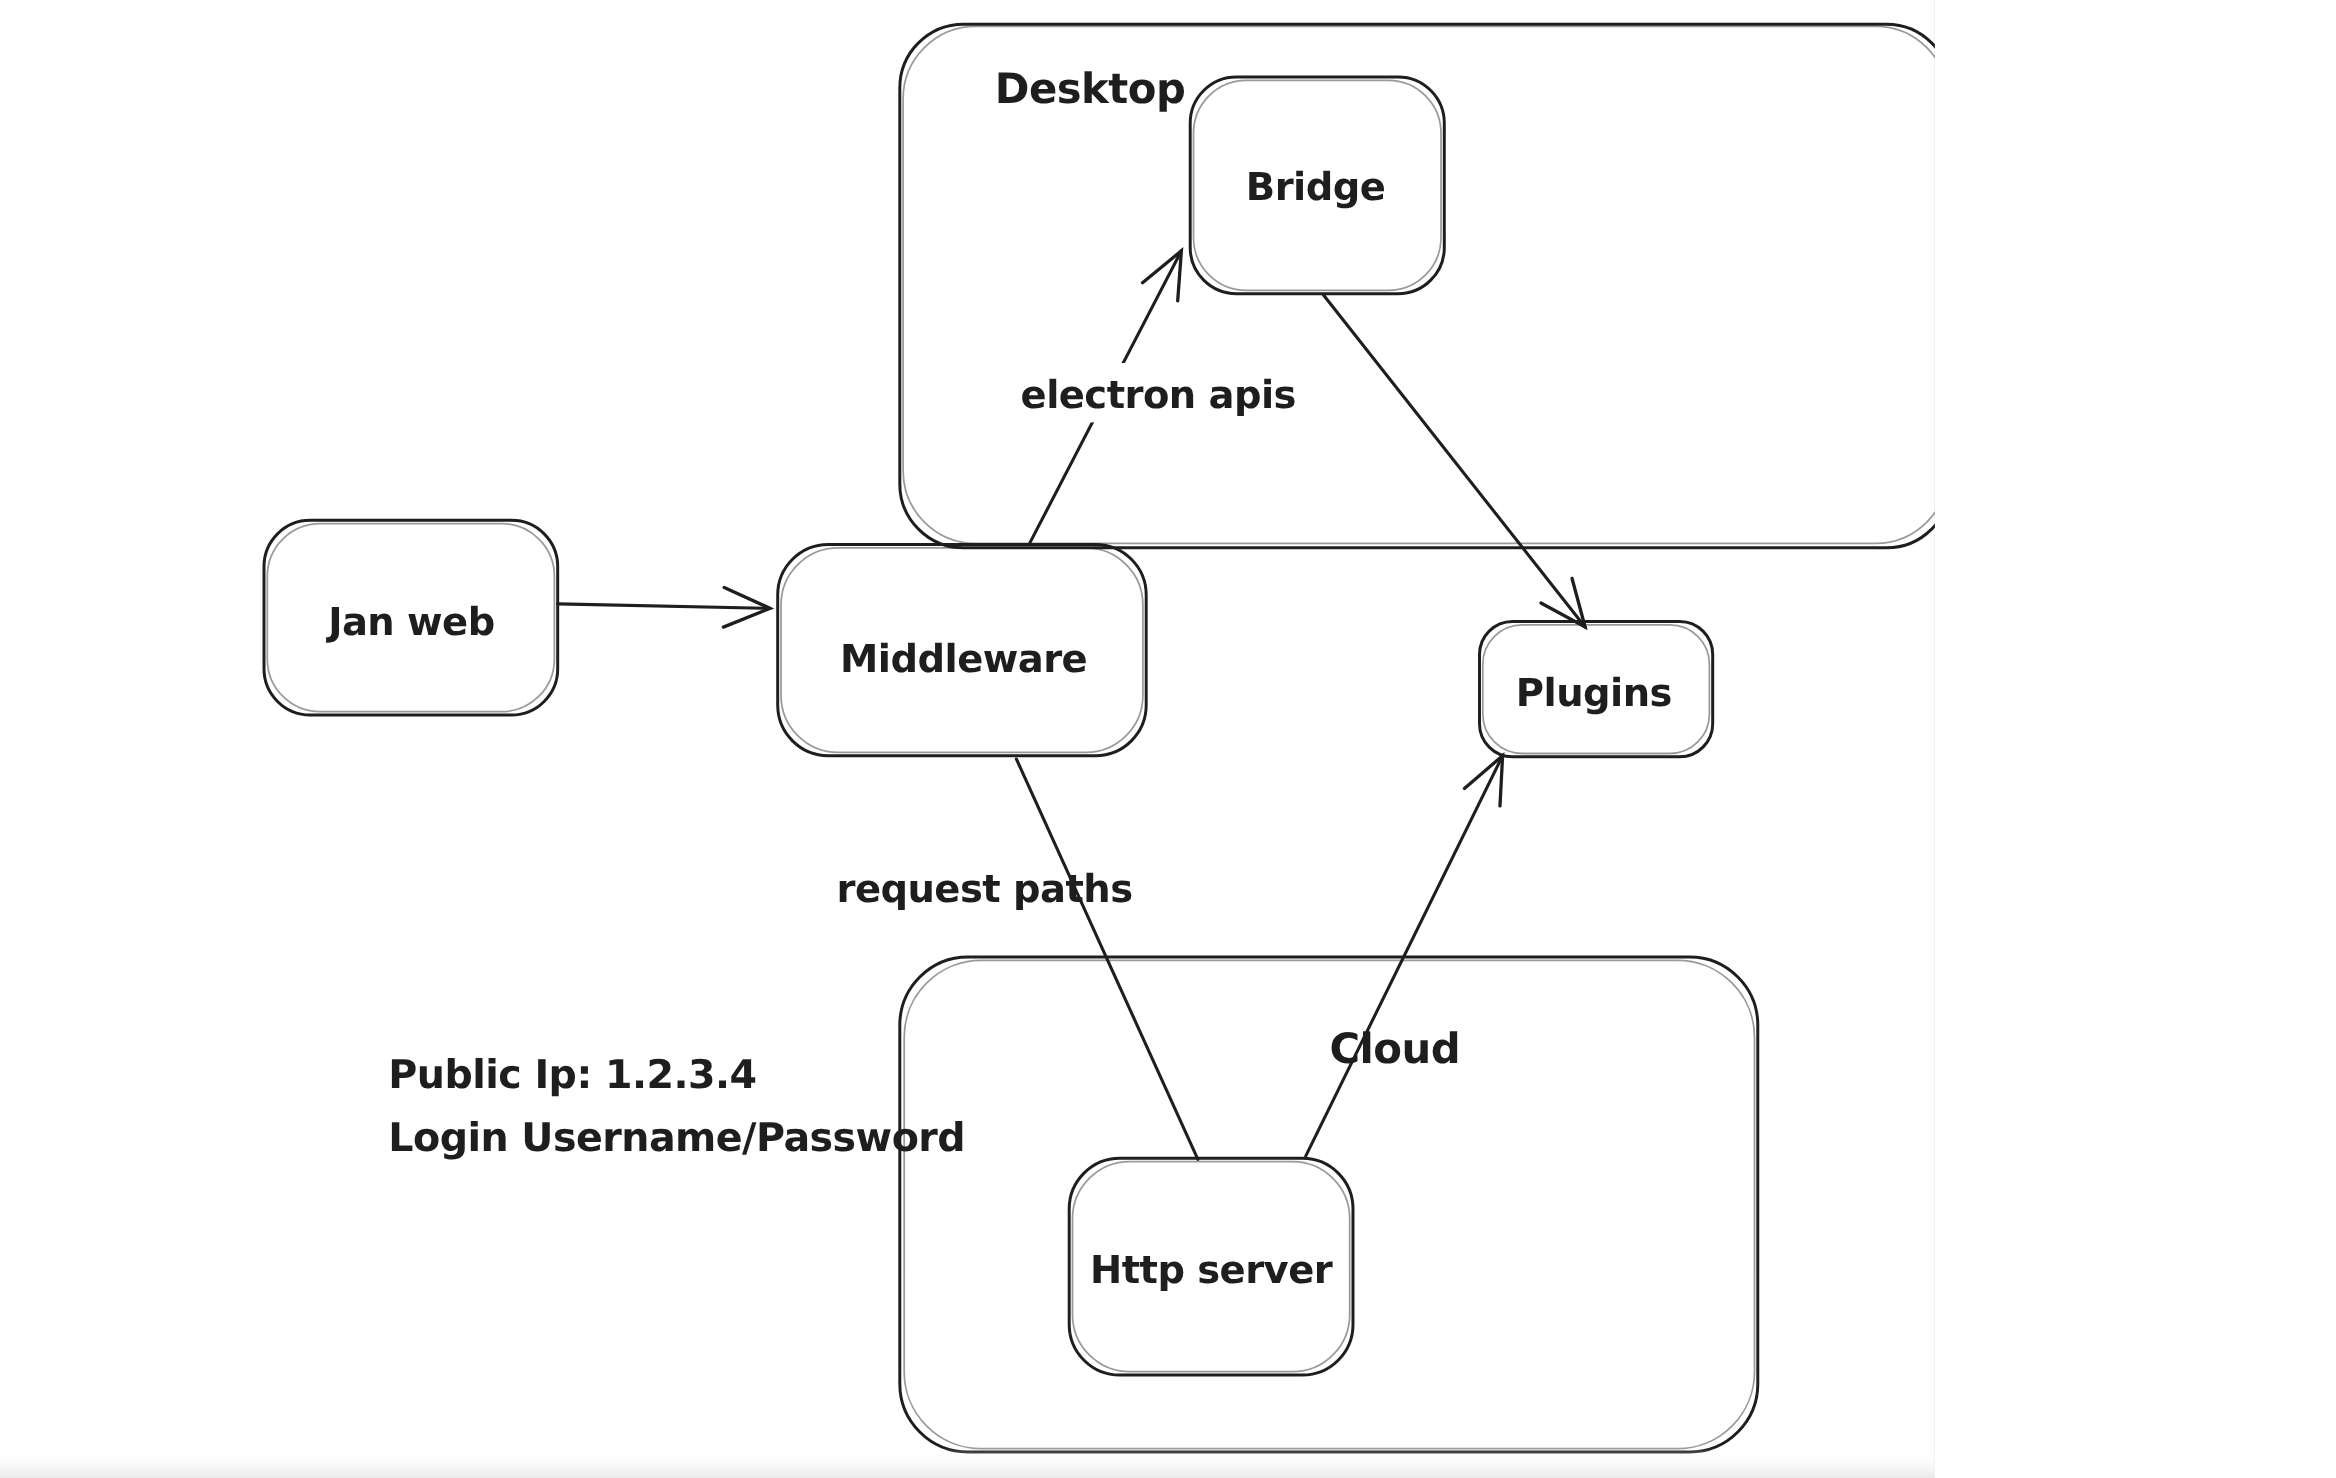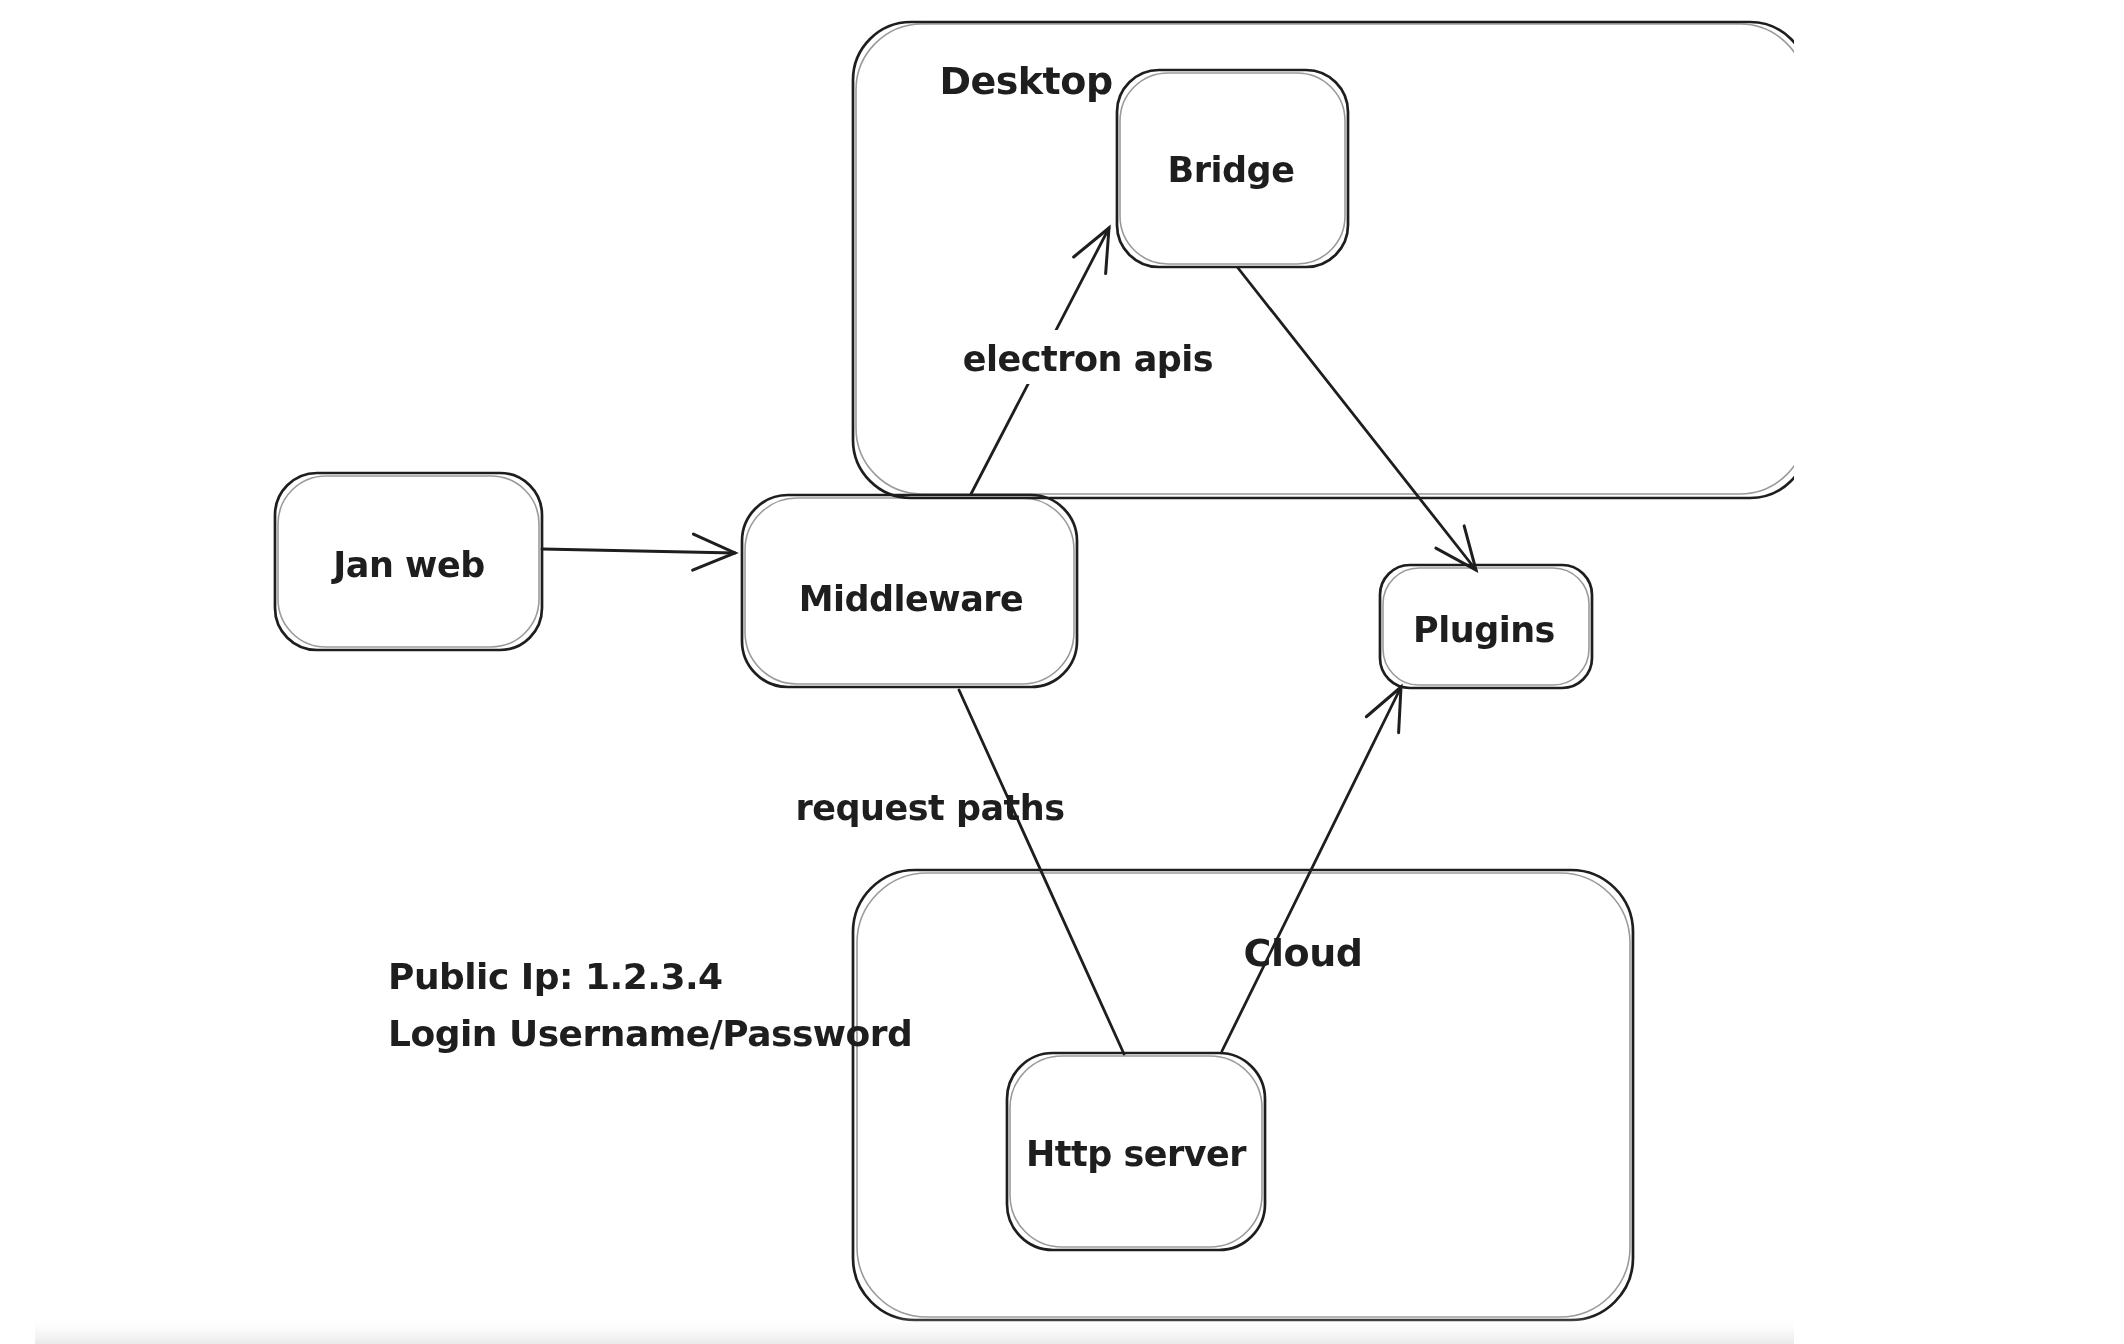--- a/index.html
+++ b/index.html
@@ -1,16 +1,16 @@
 <!DOCTYPE html>
 <html><head>
 <meta charset="utf-8">
 <style>
   html,body{margin:0;padding:0;background:#ffffff;}
-  .stage{position:relative;width:1759px;height:1344px;background:#737373;overflow:hidden;margin-left:35px;}
+  .stage{position:relative;width:1759px;height:1344px;background:#737373;overflow:hidden;}
   svg{display:block;}
   text{
     font-family:"DejaVu Sans","Liberation Sans",sans-serif;
     fill:#1e1e1e;
     font-weight:600;
     letter-spacing:-0.5px;
   }
   .node-label{font-size:35px;text-anchor:middle;}
   .container-label{font-size:38px;text-anchor:middle;}
   .edge-label{font-size:35px;text-anchor:middle;}

